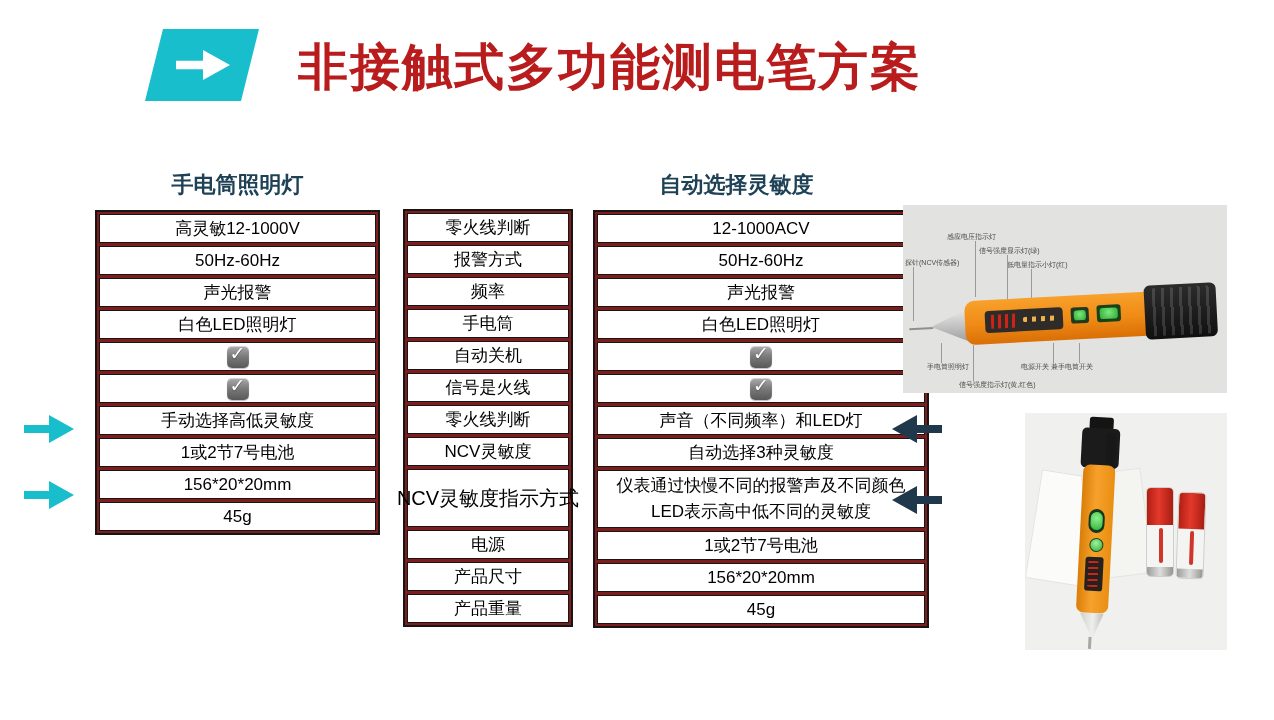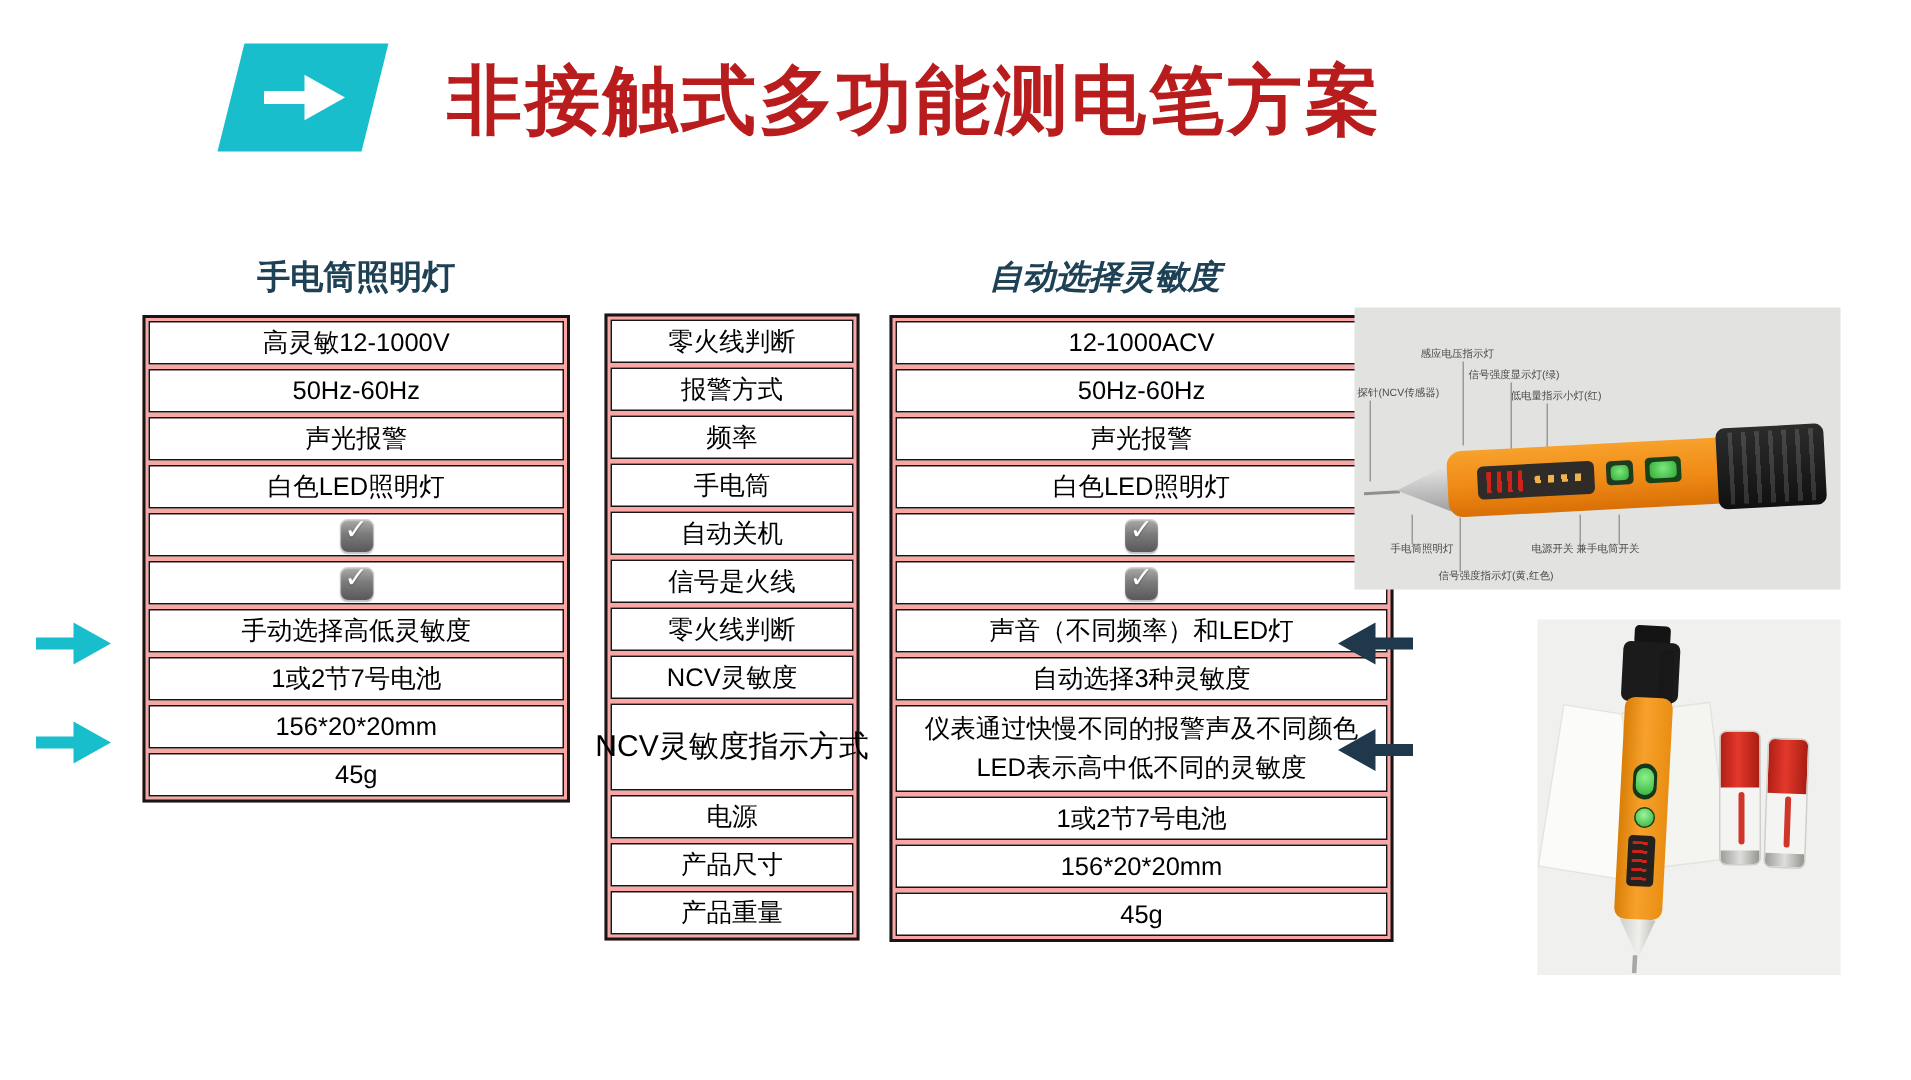--- a/index.html
+++ b/index.html
@@ -10,25 +10,25 @@
   .title-badge{position:absolute;left:154px;top:29px;width:96px;height:72px;
                background:#19BECD;transform:skewX(-14deg);}
   .title-arrow{position:absolute;left:176px;top:44px;width:54px;height:42px;}
   .page-title{position:absolute;left:298px;top:34px;font-size:50px;font-weight:bold;
               color:#b91c1c;letter-spacing:2px;white-space:nowrap;}
 
   
   .col-header{position:absolute;top:170px;font-size:22px;font-weight:bold;color:#1E4156;
               text-align:center;}
   #hdr-manual{left:95px;width:285px;}
-  #hdr-auto{left:593px;width:287px;font-style:italic;}
+  #hdr-auto{left:593px;width:287px;}
 
   
   .tbl{position:absolute;top:210px;box-sizing:border-box;border:2px solid #161616;
-       background:#fca5a5;padding:2px;display:flex;flex-direction:column;gap:3px;}
+       background:#7f1d1d;padding:2px;display:flex;flex-direction:column;gap:3px;}
   #tbl-manual{left:95px;width:285px;}
   #tbl-labels{left:403px;width:170px;top:209px;}
   #tbl-auto{left:593px;width:336px;}
   .cell{box-sizing:border-box;border:1px solid #161616;height:29px;
         display:flex;align-items:center;justify-content:center;text-align:center;
         font-size:17px;line-height:20px;background:#fff;padding:0 2px;}
   .cell.tall{height:58px;line-height:26px;}
   .cell.nowrap{white-space:nowrap;font-size:20px;}
 
   

